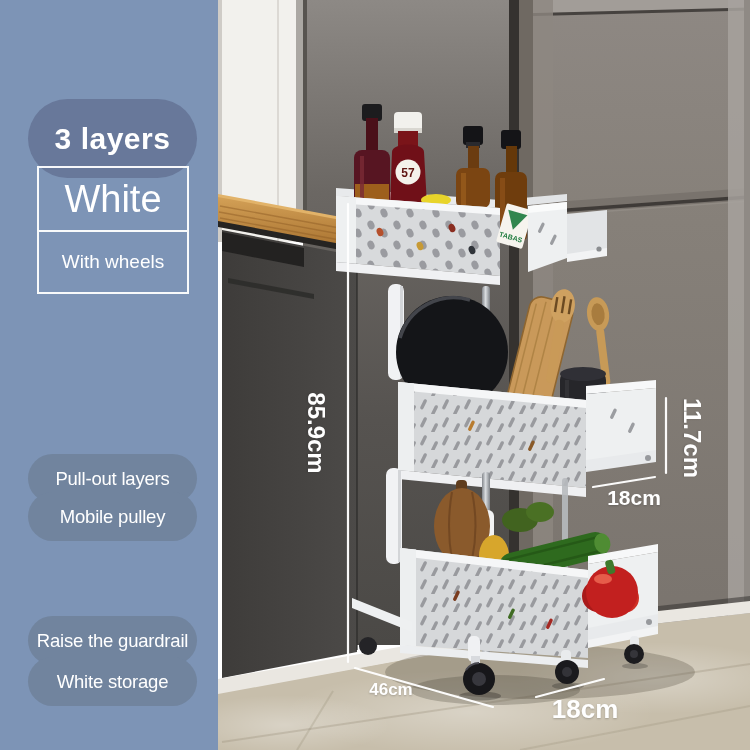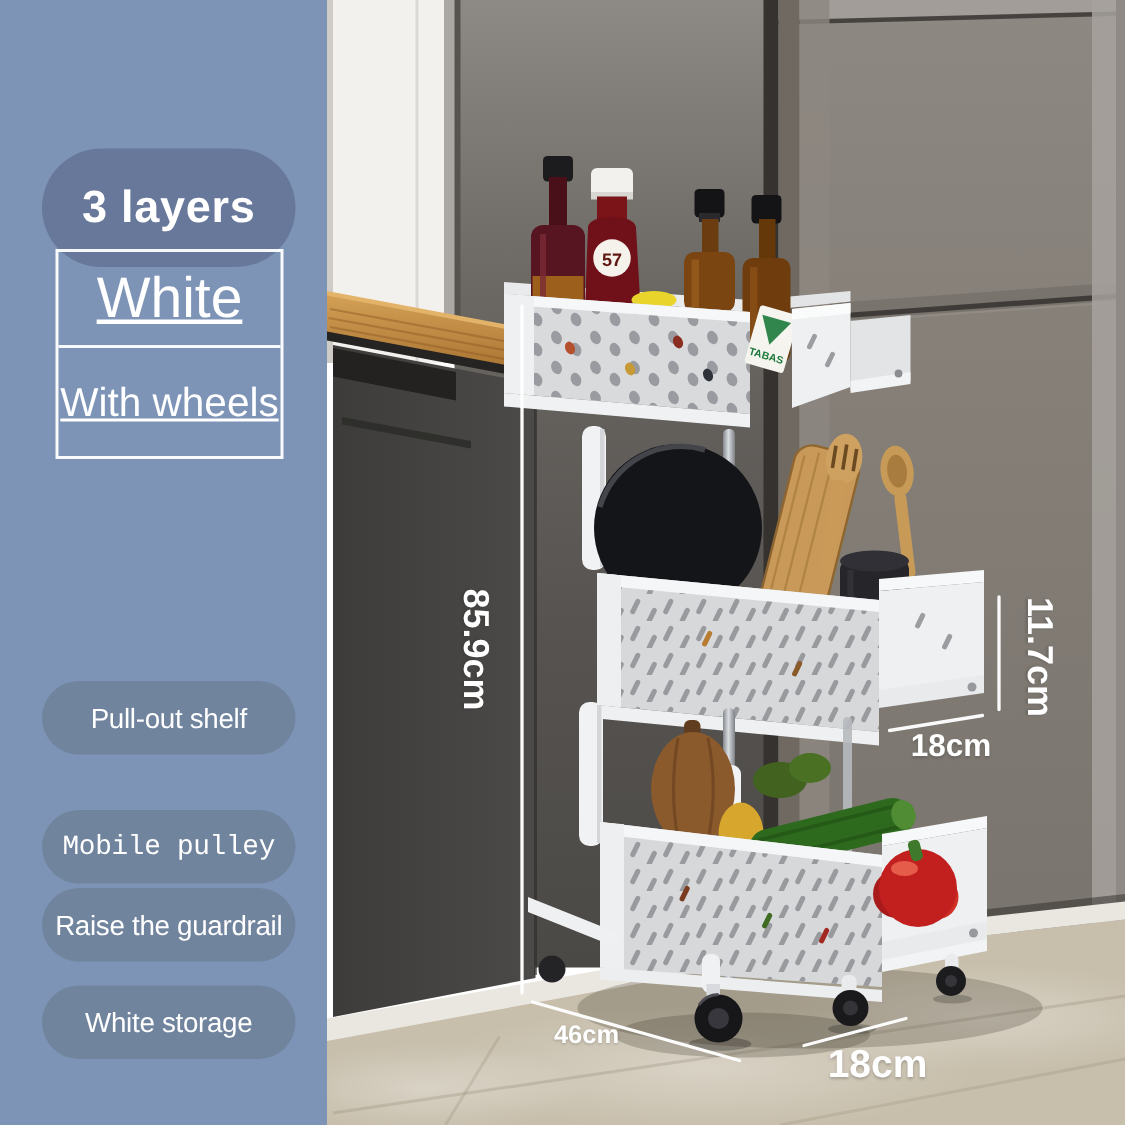--- a/index.html
+++ b/index.html
@@ -9,36 +9,36 @@
   }
   .scene{position:absolute;left:0;top:0;width:750px;height:750px;}
   .overlay{position:absolute;color:#fff;}
   .badge-layers{
     left:28px;top:51px;width:169px;height:79px;border-radius:40px;
     background:#68789A;display:flex;align-items:center;justify-content:center;
     font-size:30px;font-weight:bold;letter-spacing:.5px;margin-top:48px;
   }
   .variant-box{
     left:37px;top:166px;width:148px;border:2px solid rgba(255,255,255,.95);
-    display:flex;flex-direction:column;text-decoration:underline;
+    display:flex;flex-direction:column;
   }
   .variant-color{
     height:62px;display:flex;align-items:center;justify-content:center;
     font-size:38px;font-weight:400;border-bottom:2px solid rgba(255,255,255,.95);
   }
   .variant-wheels{
-    height:72px;display:flex;align-items:center;justify-content:center;
-    font-size:27px;font-weight:400;white-space:nowrap;
+    height:60px;display:flex;align-items:center;justify-content:center;
+    font-size:19px;font-weight:400;white-space:nowrap;
   }
   .pill{
     left:28px;width:169px;height:49px;border-radius:26px;background:#71849E;
     display:flex;align-items:center;justify-content:center;
     font-size:18.5px;font-weight:500;white-space:nowrap;letter-spacing:-0.2px;
   }
-  .pill-1{top:454px;} .pill-2{top:540px;font-family:Liberation Mono, monospace;} .pill-3{top:592px;} .pill-4{top:657px;}
+  .pill-1{top:454px;} .pill-2{top:492px;} .pill-3{top:616px;} .pill-4{top:657px;}
   .dim{
     font-weight:bold;text-align:center;
     text-shadow:0 1px 2px rgba(40,40,40,.25);
   }
   .dim-height{left:270px;top:419px;width:92px;font-size:24px;transform:rotate(90deg);}
   .dim-tier-height{left:646px;top:424px;width:92px;font-size:24px;transform:rotate(90deg);}
   .dim-tier-depth{left:594px;top:486px;width:80px;font-size:21px;}
   .dim-floor-length{left:346px;top:680px;width:90px;font-size:17px;}
   .dim-floor-depth{left:540px;top:694px;width:90px;font-size:26px;}
 </style>
@@ -354,21 +354,21 @@
   </g>
 </svg>
 
   <div class="overlay badge-layers">3 layers</div>
 
   <div class="overlay variant-box">
     <div class="variant-color">White</div>
     <div class="variant-wheels">With wheels</div>
   </div>
 
-  <div class="overlay pill pill-1">Pull-out shelf</div>
+  <div class="overlay pill pill-1">Pull-out layers</div>
   <div class="overlay pill pill-2">Mobile pulley</div>
   <div class="overlay pill pill-3">Raise the guardrail</div>
   <div class="overlay pill pill-4">White storage</div>
 
   <div class="overlay dim dim-height">85.9cm</div>
   <div class="overlay dim dim-tier-height">11.7cm</div>
   <div class="overlay dim dim-tier-depth">18cm</div>
   <div class="overlay dim dim-floor-length">46cm</div>
   <div class="overlay dim dim-floor-depth">18cm</div>
 </div>

